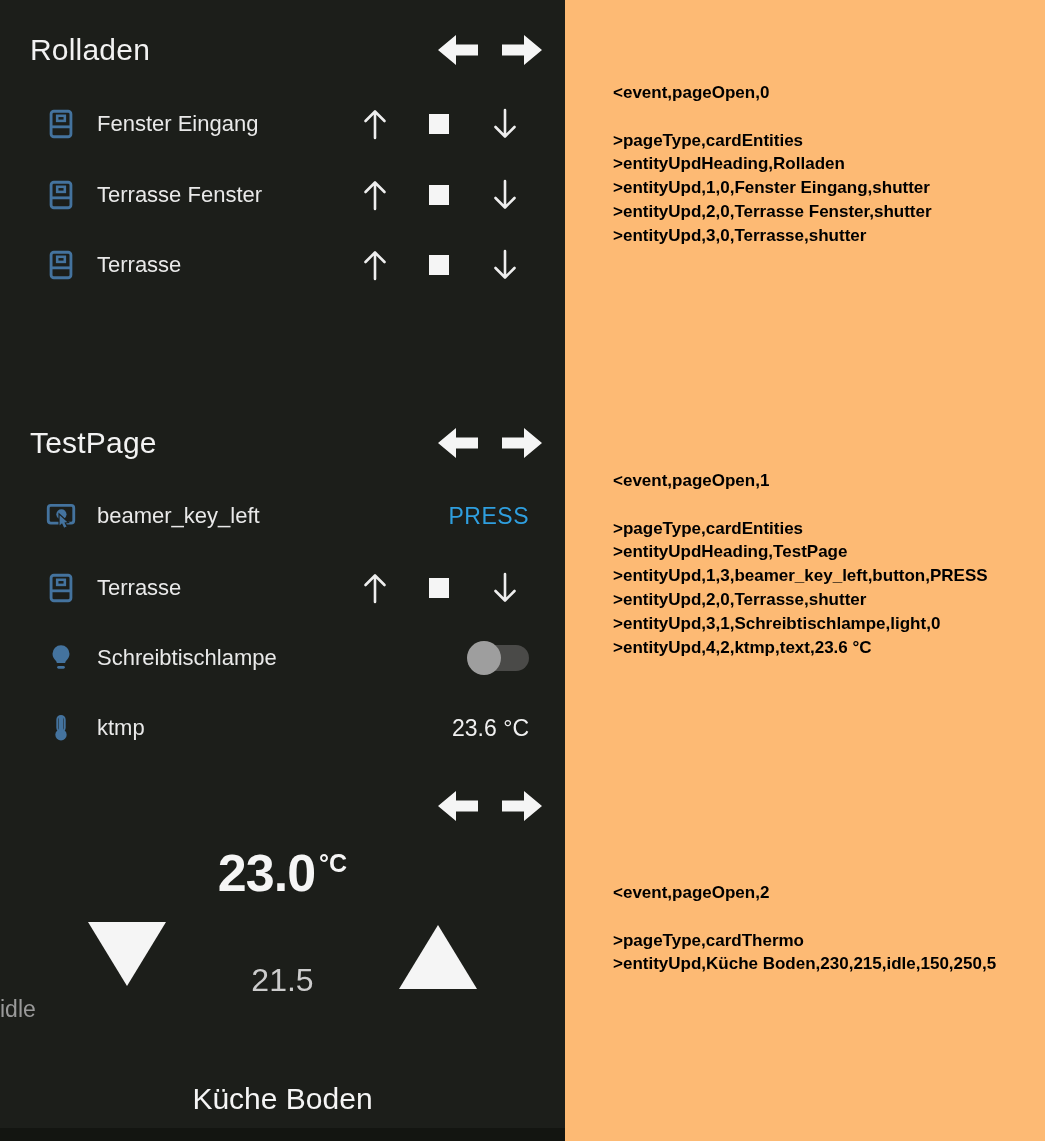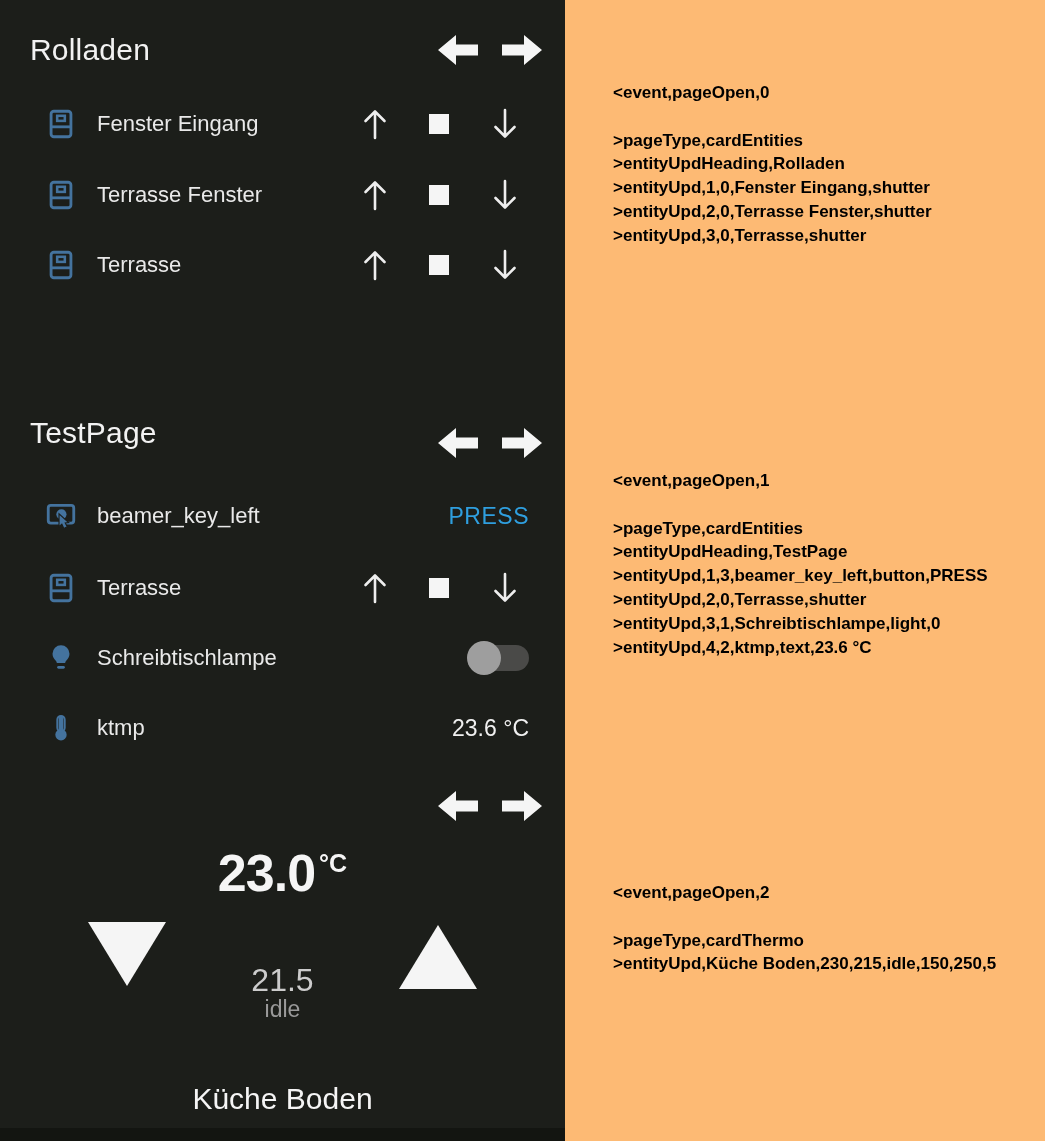--- a/index.html
+++ b/index.html
@@ -29,21 +29,21 @@
   .toggle-track { position:absolute; left:7px; top:4px; width:55px; height:26px; border-radius:13px; background:#4a4a48; }
   .toggle-knob  { position:absolute; left:0; top:0; width:34px; height:34px; border-radius:50%; background:#9e9e9e; }
 
   
   .thermo-temp-wrap { position:absolute; left:0; top:843px; width:565px; text-align:center; color:#f5f5f5; }
   .thermo-temp { font-size:52px; font-weight:700; letter-spacing:-1px; }
   .thermo-unit { font-size:25px; font-weight:700; vertical-align:top; position:relative; top:6px; margin-left:4px; }
   .thermo-dec { position:absolute; left:88px;  top:922px; cursor:pointer; }
   .thermo-inc { position:absolute; left:399px; top:925px; cursor:pointer; }
   .thermo-setpoint { position:absolute; left:0; top:962px;  width:565px; text-align:center; color:#cccccc; font-size:32px; }
-  .thermo-state    { position:absolute; left:0; top:996px;  width:565px; text-align:center; color:#9a9a9a; font-size:23px; }
+  .thermo-state    { position:absolute; left:0; top:996px;  width:565px; text-align:left; color:#9a9a9a; font-size:23px; }
   .thermo-title    { position:absolute; left:0; top:1082px; width:565px; text-align:center; color:#f5f5f5; font-size:30px; }
 
   
   .log-block { position:absolute; left:613px; color:#000000; font-size:17px; font-weight:700; }
   .log-block div { min-height:23.8px; line-height:23.8px; white-space:pre; }
 </style>
 </head>
 <body>
 
 <svg width="0" height="0" style="position:absolute">
@@ -131,21 +131,21 @@
       <span class="entity-label">Terrasse</span>
       <svg class="ctl-up">
           <use href="#sym-thin-up"></use>
         </svg>
       <span class="ctl-stop"></span>
       <svg class="ctl-down">
           <use href="#sym-thin-down"></use>
         </svg>
     </div>
 
-    <div class="card-title" style="top:416px;text-align:right;">TestPage</div>
+    <div class="card-title" style="top:426px;text-align:right;">TestPage</div>
     <div class="nav-arrows" style="top:428px;">
       <svg width="40" height="30">
           <use href="#sym-arrow-left"></use>
         </svg>
       <svg width="40" height="30">
           <use href="#sym-arrow-right"></use>
         </svg>
     </div>
 
     <div class="entity-row" style="top:488px;">

